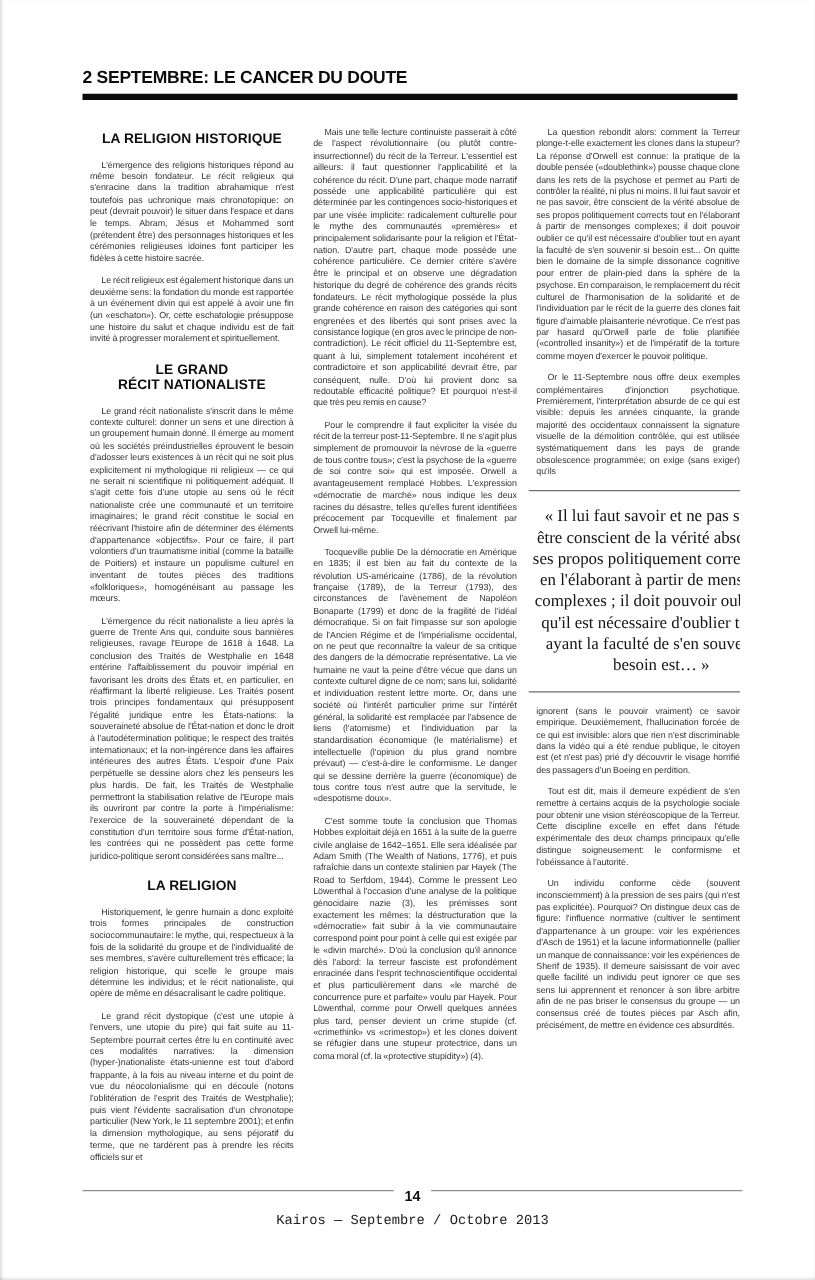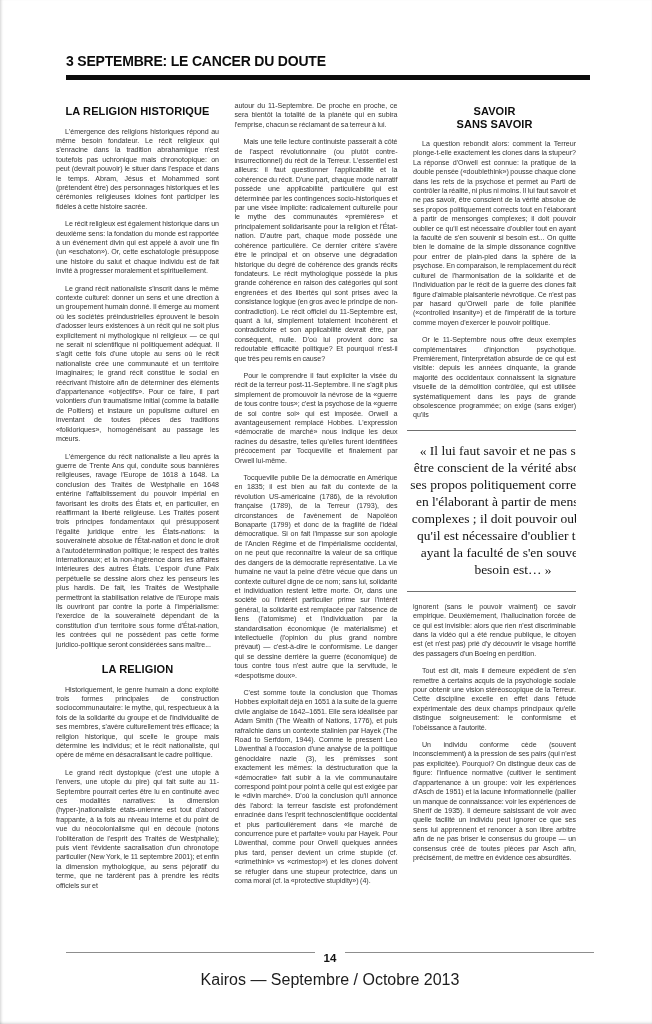--- a/index.html
+++ b/index.html
@@ -16,21 +16,21 @@
   
   .masthead { position: absolute; left: 66px; top: 53px; width: 524px; }
   .kicker {
     font-size: 14px; font-weight: 700; letter-spacing: -0.2px;
     color: #0c0c0c; white-space: nowrap;
   }
   .title-rule { height: 5px; background: #0c0c0c; margin-top: 6px; }
 
   
   .columns {
-    position: absolute; left: 56px; top: 102px; width: 520px; height: 860px;
+    position: absolute; left: 72px; top: 102px; width: 520px; height: 860px;
     display: flex; justify-content: space-between; overflow: hidden;
   }
   .col { width: 163px; }
   .col p {
     margin: 0 0 8px 0;
     font-size: 7.1px; line-height: 9.4px;
     letter-spacing: -0.03px; word-spacing: -0.4px;
     text-align: justify; text-indent: 9px;
     color: #333333;
   }
@@ -55,58 +55,57 @@
     text-align: center; color: #141414;
   }
 
   
   .footer { position: absolute; left: 66px; top: 952px; width: 528px; }
   .pageno-row { display: flex; gap: 9px; }
   .pageno-row .hr { flex: 1; height: 1px; background: #8d8d8d; }
   .pageno { font-weight: 700; font-size: 11.5px; color: #111111; }
   .journal {
     margin-top: 7px; text-align: center;
-    font-family: Liberation Sans, sans-serif;
-    font-size: 16px; color: #1c1c1c;
+    font-family: Liberation Mono, monospace;
+    font-size: 11px; color: #1c1c1c;
   }
 </style>
 </head>
 <body>
 
 <div class="page">
 
   <div class="masthead">
-    <div class="kicker">3 SEPTEMBRE: LE CANCER DU DOUTE</div>
+    <div class="kicker">2 SEPTEMBRE: LE CANCER DU DOUTE</div>
     <div class="title-rule"></div>
   </div>
 
   <div class="columns">
 
     <div class="col">
       <div class="h first">LA RELIGION HISTORIQUE</div>
       <p>L'émergence des religions historiques répond au même besoin fondateur. Le récit religieux qui s'enracine dans la tradition abrahamique n'est toutefois pas uchronique mais chronotopique: on peut (devrait pouvoir) le situer dans l'espace et dans le temps. Abram, Jésus et Mohammed sont (prétendent être) des personnages historiques et les cérémonies religieuses idoines font participer les fidèles à cette histoire sacrée.</p>
       <p>Le récit religieux est également historique dans un deuxième sens: la fondation du monde est rapportée à un événement divin qui est appelé à avoir une fin (un «eschaton»). Or, cette eschatologie présuppose une histoire du salut et chaque individu est de fait invité à progresser moralement et spirituellement.</p>
+      <div class="h">LE GRAND
+RÉCIT NATIONALISTE</div>
       <p>Le grand récit nationaliste s'inscrit dans le même contexte culturel: donner un sens et une direction à un groupement humain donné. Il émerge au moment où les sociétés préindustrielles éprouvent le besoin d'adosser leurs existences à un récit qui ne soit plus explicitement ni mythologique ni religieux — ce qui ne serait ni scientifique ni politiquement adéquat. Il s'agit cette fois d'une utopie au sens où le récit nationaliste crée une communauté et un territoire imaginaires; le grand récit constitue le social en réécrivant l'histoire afin de déterminer des éléments d'appartenance «objectifs». Pour ce faire, il part volontiers d'un traumatisme initial (comme la bataille de Poitiers) et instaure un populisme culturel en inventant de toutes pièces des traditions «folkloriques», homogénéisant au passage les mœurs.</p>
       <p>L'émergence du récit nationaliste a lieu après la guerre de Trente Ans qui, conduite sous bannières religieuses, ravage l'Europe de 1618 à 1648. La conclusion des Traités de Westphalie en 1648 entérine l'affaiblissement du pouvoir impérial en favorisant les droits des États et, en particulier, en réaffirmant la liberté religieuse. Les Traités posent trois principes fondamentaux qui présupposent l'égalité juridique entre les États-nations: la souveraineté absolue de l'État-nation et donc le droit à l'autodétermination politique; le respect des traités internationaux; et la non-ingérence dans les affaires intérieures des autres États. L'espoir d'une Paix perpétuelle se dessine alors chez les penseurs les plus hardis. De fait, les Traités de Westphalie permettront la stabilisation relative de l'Europe mais ils ouvriront par contre la porte à l'impérialisme: l'exercice de la souveraineté dépendant de la constitution d'un territoire sous forme d'État-nation, les contrées qui ne possèdent pas cette forme juridico-politique seront considérées sans maître...</p>
       <div class="h">LA RELIGION</div>
       <p>Historiquement, le genre humain a donc exploité trois formes principales de construction sociocommunautaire: le mythe, qui, respectueux à la fois de la solidarité du groupe et de l'individualité de ses membres, s'avère culturellement très efficace; la religion historique, qui scelle le groupe mais détermine les individus; et le récit nationaliste, qui opère de même en désacralisant le cadre politique.</p>
       <p>Le grand récit dystopique (c'est une utopie à l'envers, une utopie du pire) qui fait suite au 11-Septembre pourrait certes être lu en continuité avec ces modalités narratives: la dimension (hyper-)nationaliste états-unienne est tout d'abord frappante, à la fois au niveau interne et du point de vue du néocolonialisme qui en découle (notons l'oblitération de l'esprit des Traités de Westphalie); puis vient l'évidente sacralisation d'un chronotope particulier (New York, le 11 septembre 2001); et enfin la dimension mythologique, au sens péjoratif du terme, que ne tardèrent pas à prendre les récits officiels sur et</p>
     </div>
 
     <div class="col">
-      <p class="cont">autour du 11-Septembre. De proche en proche, ce sera bientôt la totalité de la planète qui en subira l'emprise, chacun se réclamant de sa terreur à lui.</p>
       <p>Mais une telle lecture continuiste passerait à côté de l'aspect révolutionnaire (ou plutôt contre-insurrectionnel) du récit de la Terreur. L'essentiel est ailleurs: il faut questionner l'applicabilité et la cohérence du récit. D'une part, chaque mode narratif possède une applicabilité particulière qui est déterminée par les contingences socio-historiques et par une visée implicite: radicalement culturelle pour le mythe des communautés «premières» et principalement solidarisante pour la religion et l'État-nation. D'autre part, chaque mode possède une cohérence particulière. Ce dernier critère s'avère être le principal et on observe une dégradation historique du degré de cohérence des grands récits fondateurs. Le récit mythologique possède la plus grande cohérence en raison des catégories qui sont engrenées et des libertés qui sont prises avec la consistance logique (en gros avec le principe de non-contradiction). Le récit officiel du 11-Septembre est, quant à lui, simplement totalement incohérent et contradictoire et son applicabilité devrait être, par conséquent, nulle. D'où lui provient donc sa redoutable efficacité politique? Et pourquoi n'est-il que très peu remis en cause?</p>
       <p>Pour le comprendre il faut expliciter la visée du récit de la terreur post-11-Septembre. Il ne s'agit plus simplement de promouvoir la névrose de la «guerre de tous contre tous»; c'est la psychose de la «guerre de soi contre soi» qui est imposée. Orwell a avantageusement remplacé Hobbes. L'expression «démocratie de marché» nous indique les deux racines du désastre, telles qu'elles furent identifiées précocement par Tocqueville et finalement par Orwell lui-même.</p>
       <p>Tocqueville publie De la démocratie en Amérique en 1835; il est bien au fait du contexte de la révolution US-américaine (1786), de la révolution française (1789), de la Terreur (1793), des circonstances de l'avènement de Napoléon Bonaparte (1799) et donc de la fragilité de l'idéal démocratique. Si on fait l'impasse sur son apologie de l'Ancien Régime et de l'impérialisme occidental, on ne peut que reconnaître la valeur de sa critique des dangers de la démocratie représentative. La vie humaine ne vaut la peine d'être vécue que dans un contexte culturel digne de ce nom; sans lui, solidarité et individuation restent lettre morte. Or, dans une société où l'intérêt particulier prime sur l'intérêt général, la solidarité est remplacée par l'absence de liens (l'atomisme) et l'individuation par la standardisation économique (le matérialisme) et intellectuelle (l'opinion du plus grand nombre prévaut) — c'est-à-dire le conformisme. Le danger qui se dessine derrière la guerre (économique) de tous contre tous n'est autre que la servitude, le «despotisme doux».</p>
       <p>C'est somme toute la conclusion que Thomas Hobbes exploitait déjà en 1651 à la suite de la guerre civile anglaise de 1642–1651. Elle sera idéalisée par Adam Smith (The Wealth of Nations, 1776), et puis rafraîchie dans un contexte stalinien par Hayek (The Road to Serfdom, 1944). Comme le pressent Leo Löwenthal à l'occasion d'une analyse de la politique génocidaire nazie (3), les prémisses sont exactement les mêmes: la déstructuration que la «démocratie» fait subir à la vie communautaire correspond point pour point à celle qui est exigée par le «divin marché». D'où la conclusion qu'il annonce dès l'abord: la terreur fasciste est profondément enracinée dans l'esprit technoscientifique occidental et plus particulièrement dans «le marché de concurrence pure et parfaite» voulu par Hayek. Pour Löwenthal, comme pour Orwell quelques années plus tard, penser devient un crime stupide (cf. «crimethink» vs «crimestop») et les clones doivent se réfugier dans une stupeur protectrice, dans un coma moral (cf. la «protective stupidity») (4).</p>
     </div>
 
     <div class="col">
-      <div class="h first">SAVOIR
-SANS SAVOIR</div>
       <p>La question rebondit alors: comment la Terreur plonge-t-elle exactement les clones dans la stupeur? La réponse d'Orwell est connue: la pratique de la double pensée («doublethink») pousse chaque clone dans les rets de la psychose et permet au Parti de contrôler la réalité, ni plus ni moins. Il lui faut savoir et ne pas savoir, être conscient de la vérité absolue de ses propos politiquement corrects tout en l'élaborant à partir de mensonges complexes; il doit pouvoir oublier ce qu'il est nécessaire d'oublier tout en ayant la faculté de s'en souvenir si besoin est... On quitte bien le domaine de la simple dissonance cognitive pour entrer de plain-pied dans la sphère de la psychose. En comparaison, le remplacement du récit culturel de l'harmonisation de la solidarité et de l'individuation par le récit de la guerre des clones fait figure d'aimable plaisanterie névrotique. Ce n'est pas par hasard qu'Orwell parle de folie planifiée («controlled insanity») et de l'impératif de la torture comme moyen d'exercer le pouvoir politique.</p>
       <p>Or le 11-Septembre nous offre deux exemples complémentaires d'injonction psychotique. Premièrement, l'interprétation absurde de ce qui est visible: depuis les années cinquante, la grande majorité des occidentaux connaissent la signature visuelle de la démolition contrôlée, qui est utilisée systématiquement dans les pays de grande obsolescence programmée; on exige (sans exiger) qu'ils</p>
       <div class="quote-block">
         <div class="quote-text">« Il lui faut savoir et ne pas savoir, être conscient de la vérité absolue de ses propos politiquement corrects tout en l'élaborant à partir de mensonges complexes ; il doit pouvoir oublier ce qu'il est nécessaire d'oublier tout en ayant la faculté de s'en souvenir si besoin est… »</div>
       </div>
       <p class="cont">ignorent (sans le pouvoir vraiment) ce savoir empirique. Deuxièmement, l'hallucination forcée de ce qui est invisible: alors que rien n'est discriminable dans la vidéo qui a été rendue publique, le citoyen est (et n'est pas) prié d'y découvrir le visage horrifié des passagers d'un Boeing en perdition.</p>
       <p>Tout est dit, mais il demeure expédient de s'en remettre à certains acquis de la psychologie sociale pour obtenir une vision stéréoscopique de la Terreur. Cette discipline excelle en effet dans l'étude expérimentale des deux champs principaux qu'elle distingue soigneusement: le conformisme et l'obéissance à l'autorité.</p>
       <p>Un individu conforme cède (souvent inconsciemment) à la pression de ses pairs (qui n'est pas explicitée). Pourquoi? On distingue deux cas de figure: l'influence normative (cultiver le sentiment d'appartenance à un groupe: voir les expériences d'Asch de 1951) et la lacune informationnelle (pallier un manque de connaissance: voir les expériences de Sherif de 1935). Il demeure saisissant de voir avec quelle facilité un individu peut ignorer ce que ses sens lui apprennent et renoncer à son libre arbitre afin de ne pas briser le consensus du groupe — un consensus créé de toutes pièces par Asch afin, précisément, de mettre en évidence ces absurdités.</p>
     </div>
 

